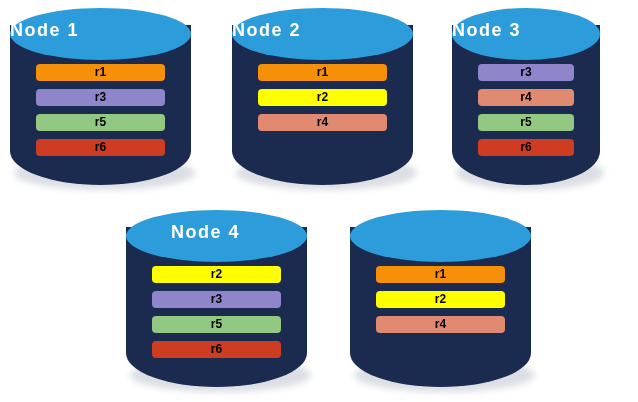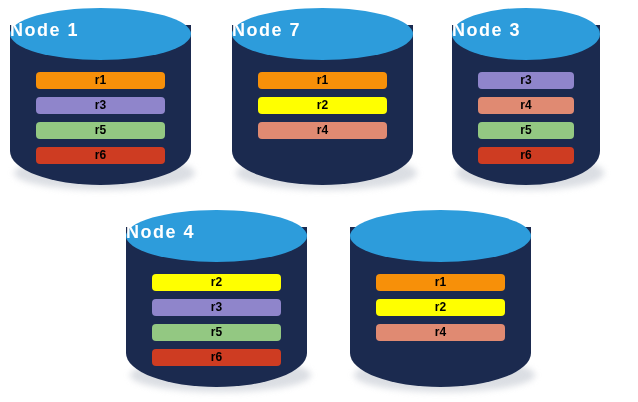--- a/index.html
+++ b/index.html
@@ -72,21 +72,20 @@
     white-space: nowrap;
   }
   .replicas {
     position: absolute;
     left: 0;
     right: 0;
     top: 56px;
     z-index: 3;
     padding: 0 26px;
     box-sizing: border-box;
-    margin-top: 8px;
   }
   .replica {
     height: 17px;
     margin-bottom: 8px;
     border-radius: 4px;
     text-align: center;
     font-size: 12px;
     font-weight: bold;
     color: #000000;
     line-height: 17px;
@@ -107,21 +106,21 @@
         <div class="replica" style="background: rgb(247, 144, 9); color: rgb(0, 0, 0);">r1</div>
         <div class="replica" style="background: rgb(143, 133, 203); color: rgb(0, 0, 0);">r3</div>
         <div class="replica" style="background: rgb(147, 200, 130); color: rgb(0, 0, 0);">r5</div>
         <div class="replica" style="background: rgb(206, 60, 34); color: rgb(0, 0, 0);">r6</div>
       </div>
     </div>
     <div class="node" style="left: 232px; top: 8px; width: 181px; height: 177px;">
       <div class="cyl-shadow"></div>
       <div class="cyl-body" style="background: rgb(27, 42, 79);"></div>
       <div class="cyl-top" style="background: rgb(45, 156, 219);"></div>
-      <div class="node-title" style="color: rgb(255, 255, 255);">Node  7</div>
+      <div class="node-title" style="color: rgb(255, 255, 255);">Node  2</div>
       <div class="replicas">
         <div class="replica" style="background: rgb(247, 144, 9); color: rgb(0, 0, 0);">r1</div>
         <div class="replica" style="background: rgb(255, 255, 0); color: rgb(0, 0, 0);">r2</div>
         <div class="replica" style="background: rgb(224, 138, 114); color: rgb(0, 0, 0);">r4</div>
       </div>
     </div>
     <div class="node" style="left: 452px; top: 8px; width: 148px; height: 177px;">
       <div class="cyl-shadow"></div>
       <div class="cyl-body" style="background: rgb(27, 42, 79);"></div>
       <div class="cyl-top" style="background: rgb(45, 156, 219);"></div>
@@ -130,21 +129,21 @@
         <div class="replica" style="background: rgb(143, 133, 203); color: rgb(0, 0, 0);">r3</div>
         <div class="replica" style="background: rgb(224, 138, 114); color: rgb(0, 0, 0);">r4</div>
         <div class="replica" style="background: rgb(147, 200, 130); color: rgb(0, 0, 0);">r5</div>
         <div class="replica" style="background: rgb(206, 60, 34); color: rgb(0, 0, 0);">r6</div>
       </div>
     </div>
     <div class="node" style="left: 126px; top: 210px; width: 181px; height: 177px;">
       <div class="cyl-shadow"></div>
       <div class="cyl-body" style="background: rgb(27, 42, 79);"></div>
       <div class="cyl-top" style="background: rgb(45, 156, 219);"></div>
-      <div class="node-title" style="color: rgb(255, 255, 255);">Node  4</div>
+      <div class="node-title" style="color: rgb(255, 255, 255); margin-left: 45px;">Node  4</div>
       <div class="replicas">
         <div class="replica" style="background: rgb(255, 255, 0); color: rgb(0, 0, 0);">r2</div>
         <div class="replica" style="background: rgb(143, 133, 203); color: rgb(0, 0, 0);">r3</div>
         <div class="replica" style="background: rgb(147, 200, 130); color: rgb(0, 0, 0);">r5</div>
         <div class="replica" style="background: rgb(206, 60, 34); color: rgb(0, 0, 0);">r6</div>
       </div>
     </div>
     <div class="node" style="left: 350px; top: 210px; width: 181px; height: 177px;">
       <div class="cyl-shadow"></div>
       <div class="cyl-body" style="background: rgb(27, 42, 79);"></div>

